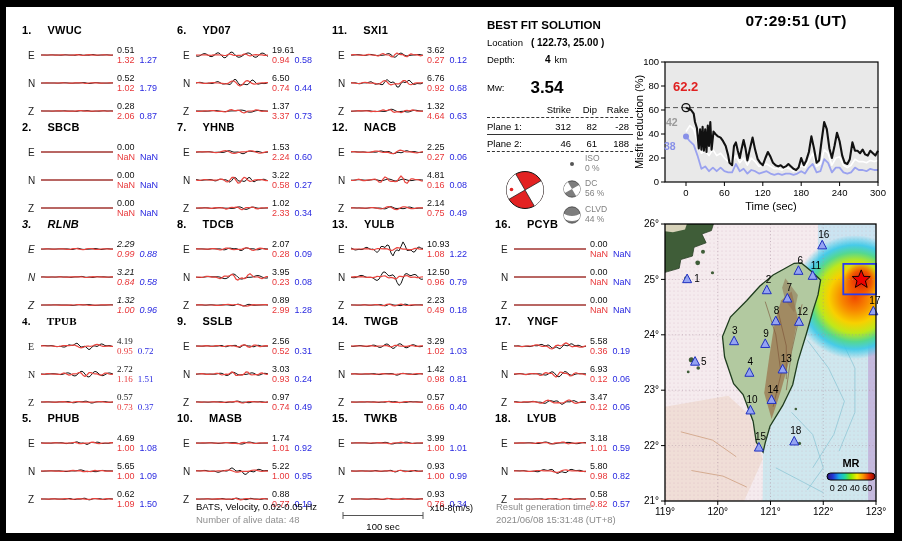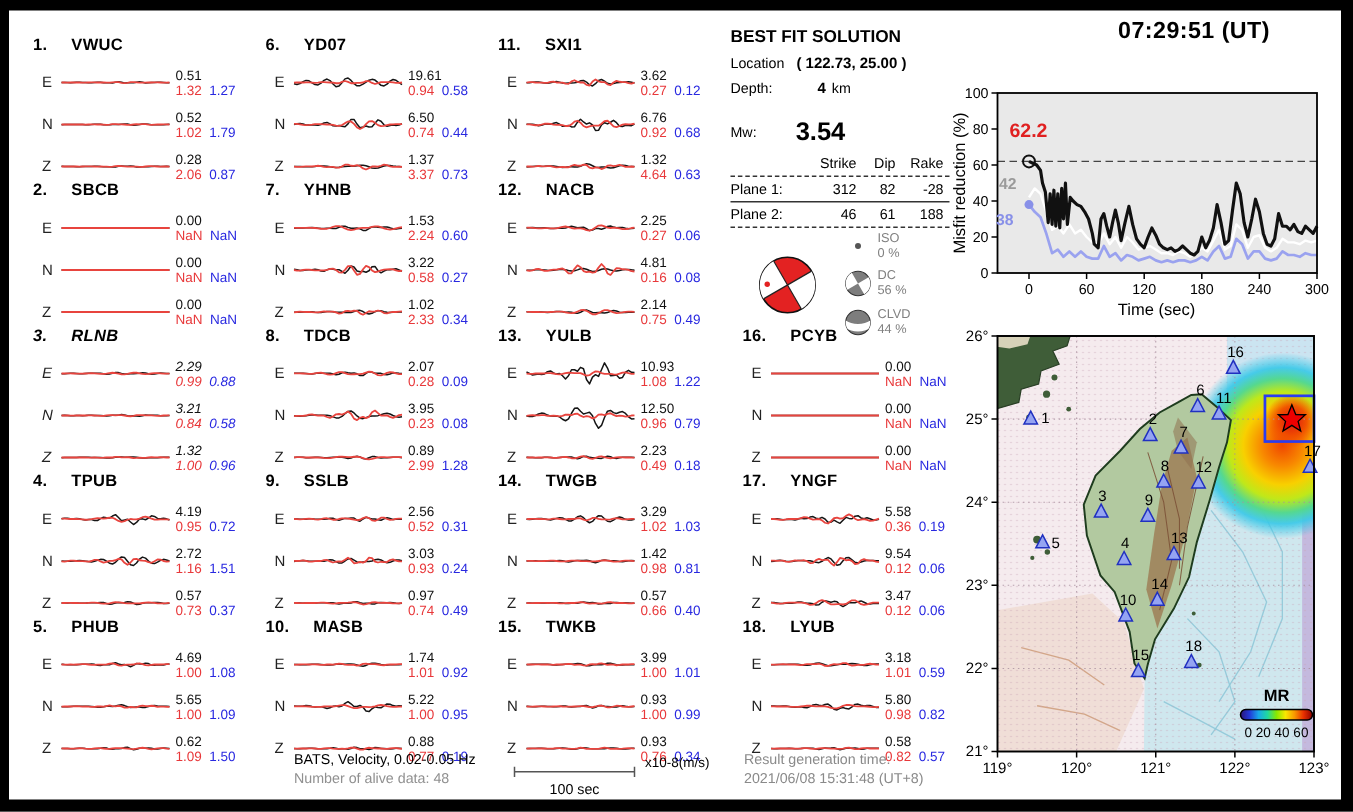--- a/index.html
+++ b/index.html
@@ -160,21 +160,21 @@
             <svg width="74" height="26">
               <polyline points="1,13.1 3,13.0 5,13.0 7,13.0 9,13.0 11,13.0 13,12.9 15,12.9 17,12.9 19,12.9 21,13.0 23,13.0 25,13.0 27,13.0 29,13.1 31,13.3 33,13.4 35,13.2 37,12.9 39,12.7 41,12.7 43,12.9 45,12.8 47,12.6 49,12.6 51,12.8 53,13.2 55,13.4 57,13.3 59,13.2 61,13.1 63,13.1 65,13.1 67,13.0 69,12.9 71,12.8 73,12.9" fill="none" stroke="#151515" stroke-width="1" stroke-linejoin="round"></polyline>
               <polyline points="1,13.0 3,13.0 5,13.0 7,13.0 9,12.9 11,13.0 13,13.0 15,12.9 17,13.0 19,13.1 21,13.1 23,13.0 25,13.1 27,13.2 29,13.1 31,12.9 33,13.0 35,13.0 37,12.6 39,12.6 41,12.9 43,12.9 45,12.8 47,13.0 49,13.4 51,13.3 53,13.1 55,13.2 57,13.2 59,13.0 61,12.8 63,12.9 65,12.9 67,12.8 69,12.9 71,13.0 73,13.0" fill="none" stroke="#e8443e" stroke-width="1.2" stroke-linejoin="round"></polyline>
             </svg>
             <div class="vals">
               <div class="pk">1.32</div>
               <div><span class="m1">1.00</span><span class="m2">0.96</span></div>
             </div>
           </div>
         </div>
-        <div class="stblock" style="left: 16px; top: 308px;">
+        <div class="stblock" style="left: 16px; top: 308px; font-family: Liberation Serif, serif;">
           <div class="st-h"><span>4.</span><span class="code">TPUB</span></div>
           <div class="st-row" style="top: 18px;">
             <span class="ch">E</span>
             <svg width="74" height="26">
               <polyline points="1,12.9 3,12.5 5,12.5 7,12.8 9,12.8 11,12.6 13,12.8 15,13.4 17,13.7 19,13.4 21,13.4 23,14.0 25,14.0 27,12.8 29,11.8 31,12.2 33,12.4 35,11.0 37,10.1 39,12.0 41,14.1 43,13.7 45,13.2 47,15.0 49,16.7 51,15.3 53,13.0 55,12.9 57,13.5 59,12.4 61,10.9 63,11.3 65,12.6 67,12.8 69,12.5 71,12.9 73,13.7" fill="none" stroke="#151515" stroke-width="1" stroke-linejoin="round"></polyline>
               <polyline points="1,12.7 3,12.8 5,12.9 7,13.0 9,13.0 11,13.0 13,13.1 15,13.3 17,13.5 19,13.4 21,13.1 23,12.7 25,12.5 27,12.6 29,12.7 31,12.5 33,12.1 35,12.2 37,13.1 39,14.3 41,14.9 43,14.4 45,13.5 47,13.0 49,13.2 51,13.3 53,12.7 55,11.8 57,11.4 59,11.9 61,12.8 63,13.4 65,13.4 67,13.2 69,13.2 71,13.3 73,13.4" fill="none" stroke="#e8443e" stroke-width="1.2" stroke-linejoin="round"></polyline>
             </svg>
             <div class="vals">
               <div class="pk">4.19</div>
               <div><span class="m1">0.95</span><span class="m2">0.72</span></div>
@@ -648,21 +648,21 @@
               <div><span class="m1">0.36</span><span class="m2">0.19</span></div>
             </div>
           </div>
           <div class="st-row" style="top: 46px;">
             <span class="ch">N</span>
             <svg width="74" height="26">
               <polyline points="1,13.4 3,13.1 5,12.7 7,12.5 9,12.8 11,13.2 13,13.4 15,13.3 17,13.0 19,12.7 21,12.7 23,12.8 25,12.8 27,12.9 29,13.3 31,13.9 33,14.1 35,13.2 37,11.7 39,10.7 41,11.6 43,14.0 45,15.8 47,15.3 49,12.9 51,10.8 53,10.7 55,12.3 57,13.9 59,14.3 61,13.7 63,13.0 65,12.7 67,12.7 69,12.7 71,12.8 73,12.9" fill="none" stroke="#151515" stroke-width="1" stroke-linejoin="round"></polyline>
               <polyline points="1,12.8 3,12.8 5,12.9 7,12.8 9,12.8 11,13.4 13,13.6 15,13.1 17,12.6 19,12.7 21,12.8 23,12.5 25,13.1 27,14.4 29,14.2 31,12.4 33,11.6 35,12.4 37,12.3 39,12.3 41,14.5 43,16.1 45,13.8 47,11.0 49,11.4 51,12.5 53,12.2 55,13.1 57,15.0 59,14.7 61,12.5 63,11.7 65,12.5 67,12.8 69,12.8 71,13.4 73,13.8" fill="none" stroke="#e8443e" stroke-width="1.2" stroke-linejoin="round"></polyline>
             </svg>
             <div class="vals">
-              <div class="pk">9.54</div>
+              <div class="pk">6.93</div>
               <div><span class="m1">0.12</span><span class="m2">0.06</span></div>
             </div>
           </div>
           <div class="st-row" style="top: 74px;">
             <span class="ch">Z</span>
             <svg width="74" height="26">
               <polyline points="1,12.7 3,12.7 5,13.0 7,13.3 9,13.3 11,13.1 13,13.2 15,13.2 17,12.9 19,12.4 21,12.4 23,12.9 25,13.2 27,13.1 29,13.5 31,14.3 33,14.1 35,12.5 37,11.5 39,12.0 41,12.5 43,11.9 45,12.2 47,14.2 49,15.4 51,14.3 53,12.8 55,12.8 57,12.9 59,12.1 61,11.6 63,12.5 65,13.5 67,13.6 69,13.3 71,13.2 73,13.4" fill="none" stroke="#151515" stroke-width="1" stroke-linejoin="round"></polyline>
               <polyline points="1,12.8 3,13.1 5,13.4 7,13.4 9,13.2 11,12.9 13,12.8 15,12.8 17,12.8 19,12.8 21,12.7 23,12.9 25,13.5 27,14.2 29,14.1 31,13.1 33,11.7 35,11.1 37,11.7 39,13.0 41,13.9 43,13.9 45,13.7 47,13.8 49,14.0 51,13.6 53,12.3 55,11.2 57,11.2 59,12.4 61,13.8 63,14.3 65,13.9 67,13.2 69,12.7 71,12.7 73,12.8" fill="none" stroke="#e8443e" stroke-width="1.2" stroke-linejoin="round"></polyline>
             </svg>
             <div class="vals">

